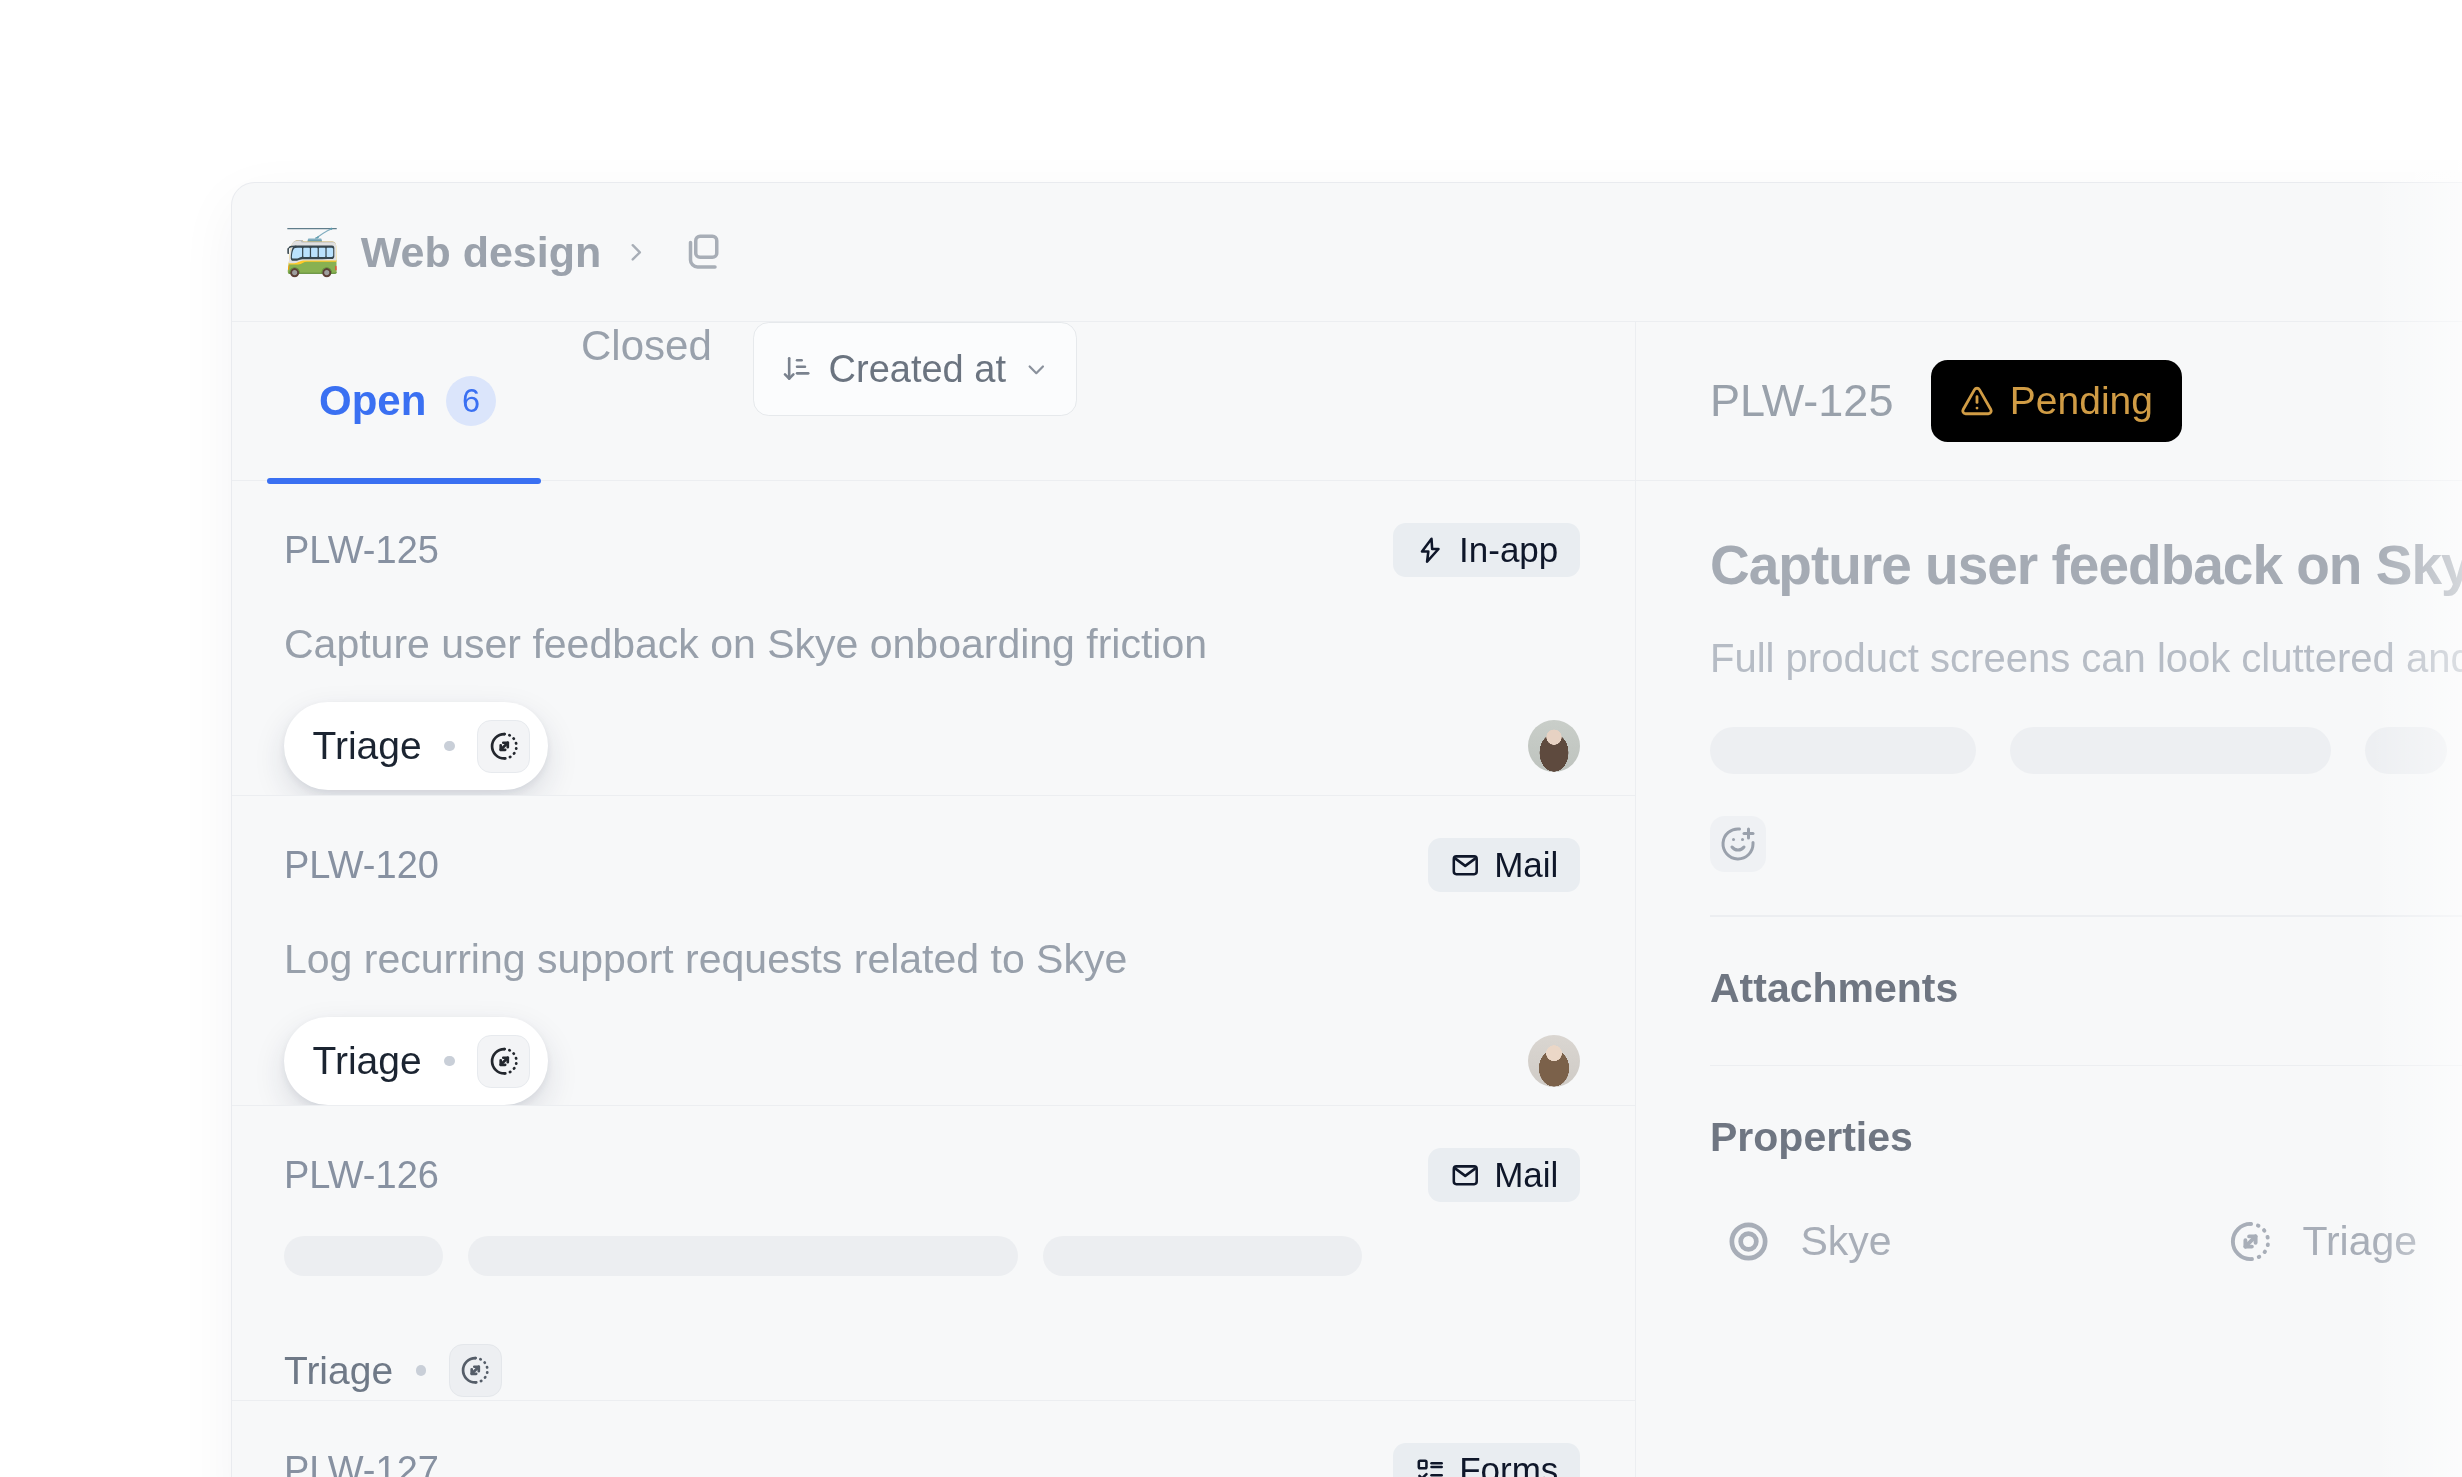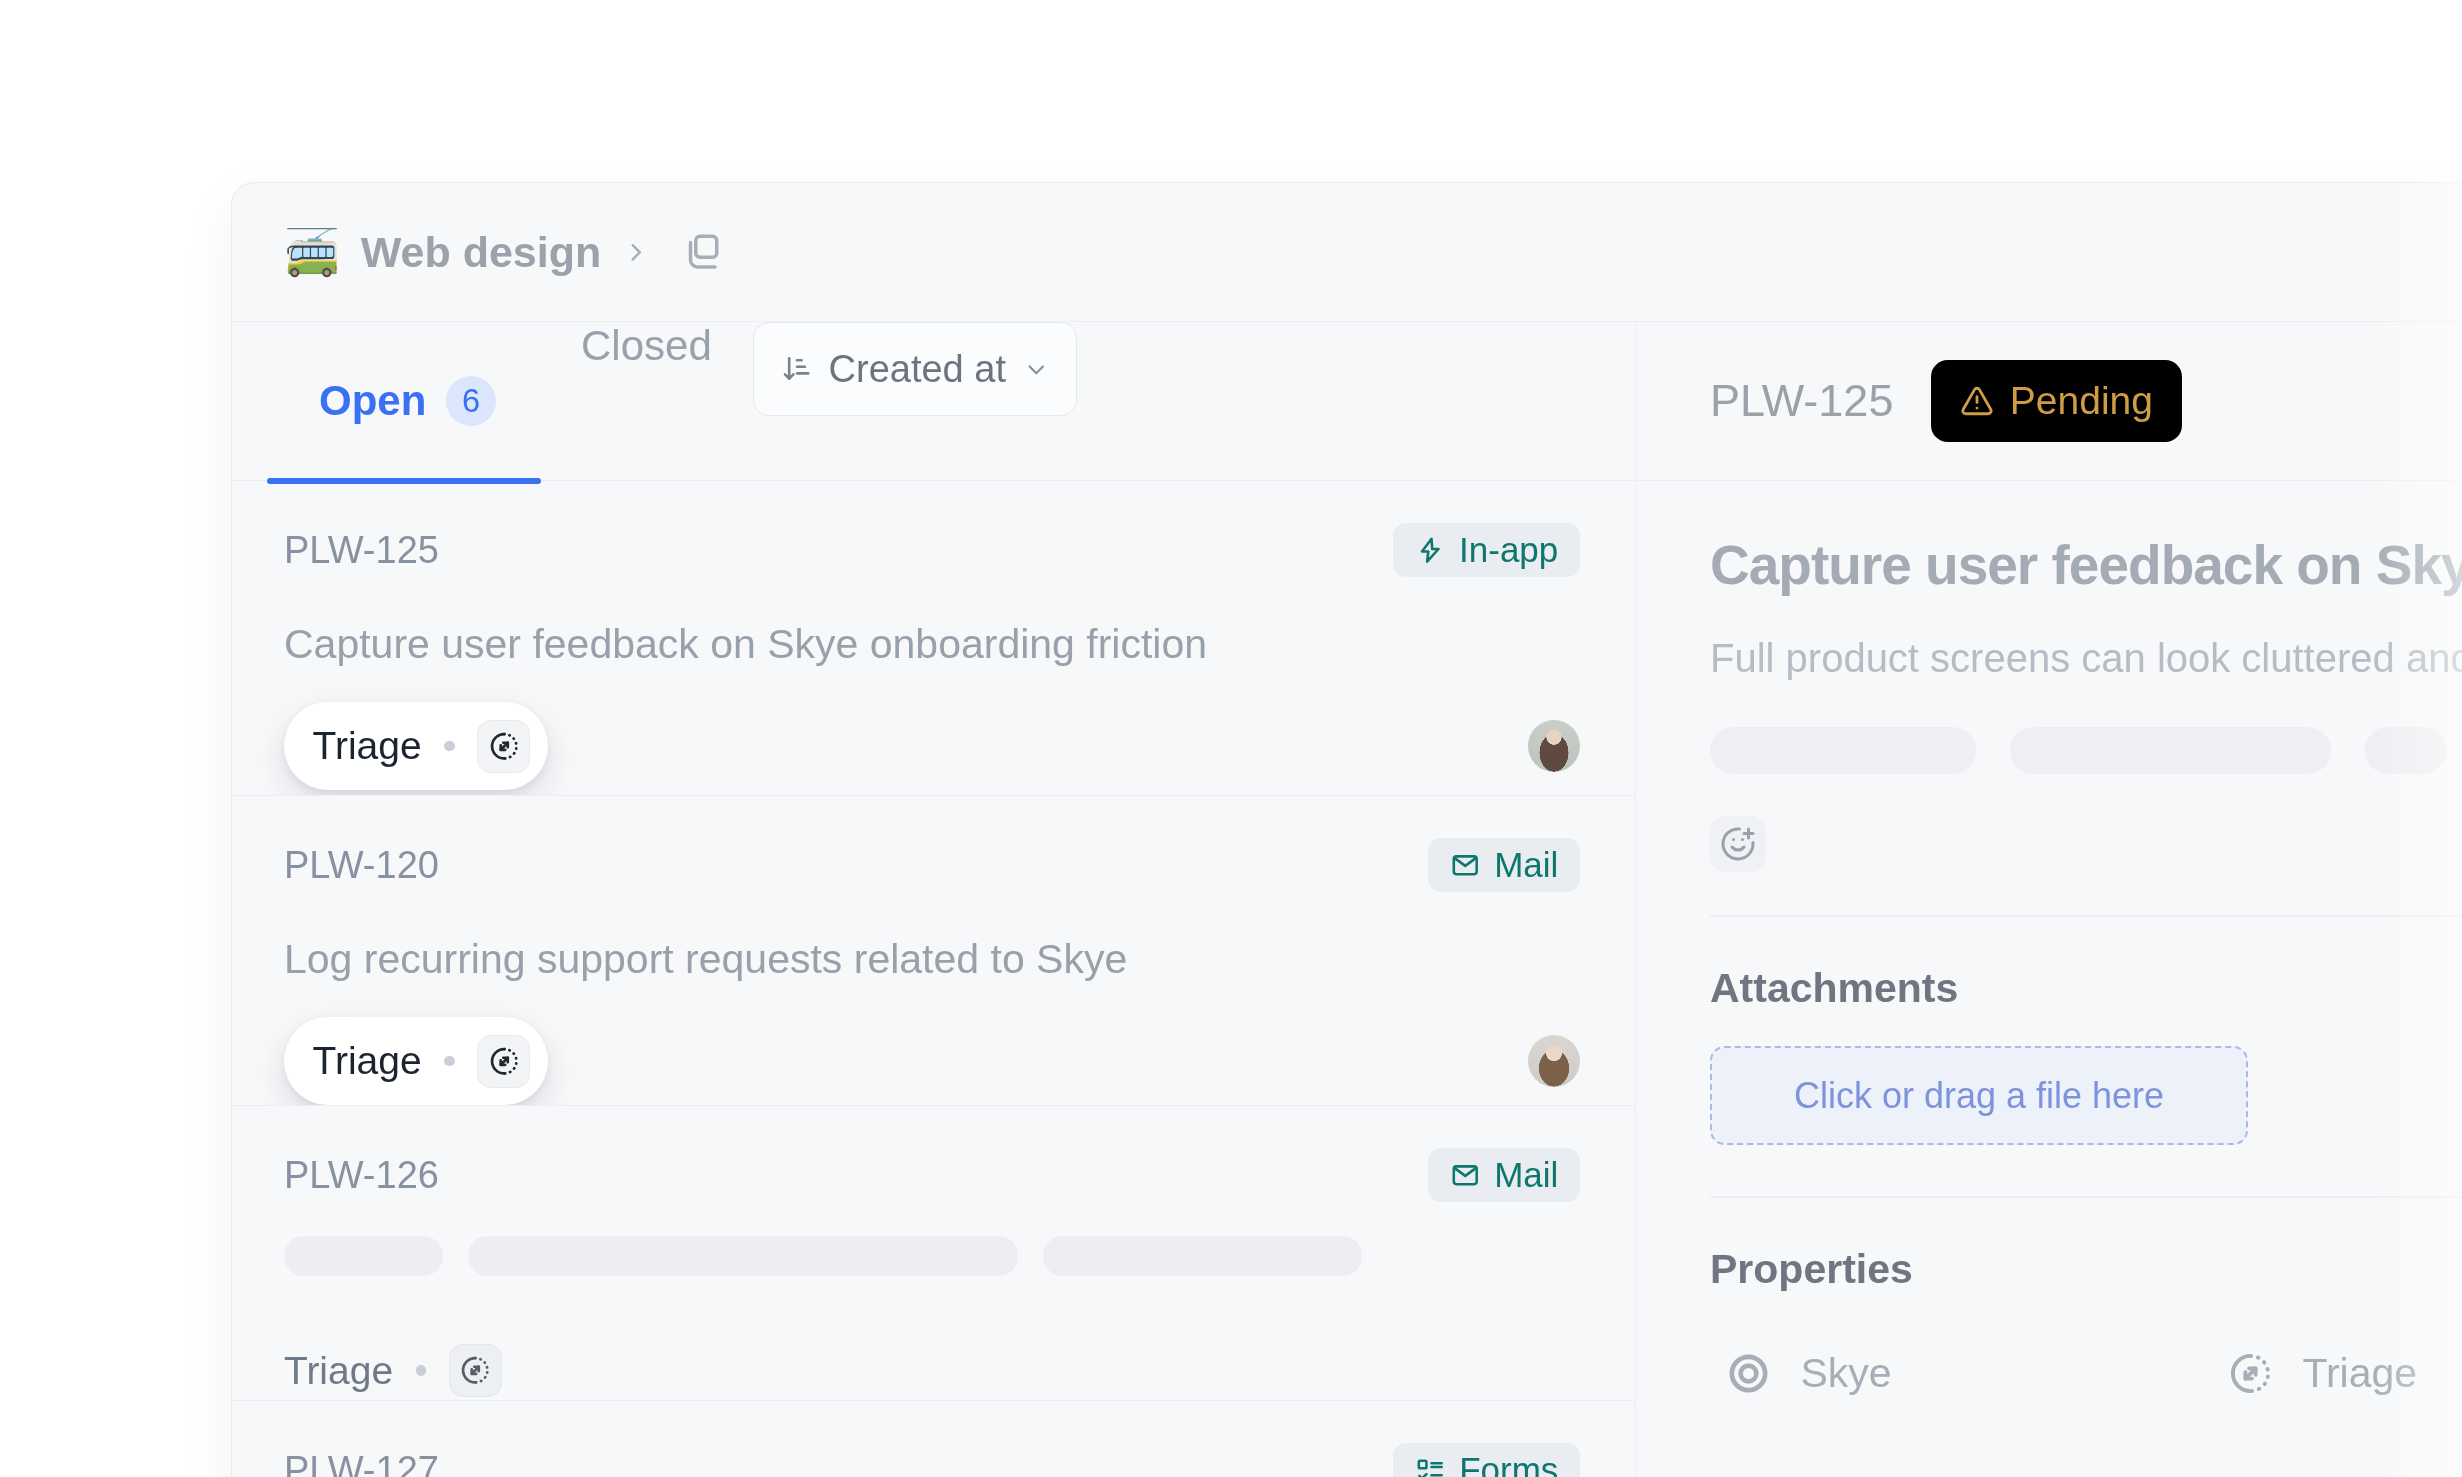--- a/index.html
+++ b/index.html
@@ -44,21 +44,21 @@
   .btn-filters { margin-left:auto; }
   .btn-created { margin-left:41px; }
   
   .rows { flex:1; display:flex; flex-direction:column; min-height:0; }
   .row { flex:none; padding:42px 55px 0 52px; border-bottom:1.5px solid #ECEEF1; overflow:hidden; }
   .row-1 { height:315px; } .row-2 { height:310px; } .row-3 { height:295px; }
   .row-4 { height:148px; border-bottom:0; }
   .row-top { display:flex; align-items:center; justify-content:space-between; height:54px; }
   .row-id { font-size:38px; font-weight:500; color:#8791A1; }
   .src-badge { height:54px; display:flex; align-items:center; gap:13.8px; background:#E9EDF1;
-    border-radius:12.8px; padding:0 21.7px; font-size:35px; font-weight:500; color:#0f766e; }
+    border-radius:12.8px; padding:0 21.7px; font-size:35px; font-weight:500; color:#0f172a; }
   .src-badge svg { width:30.5px; height:30.5px; }
   .row-title { margin-top:43px; font-size:41px; color:#98A0AB; height:49px; line-height:49px;
     white-space:nowrap; overflow:hidden; }
   .row-bottom { margin-top:33px; display:flex; align-items:center; justify-content:space-between; }
   .chip { display:flex; align-items:center; gap:22.7px; background:#fff; border-radius:49px;
     padding:0 17.7px 0 28.6px; height:88px;
     box-shadow:0 12.8px 31.5px rgba(28,38,66,.13), 0 3px 7.9px rgba(28,38,66,.07); cursor:pointer; }
   .chip-label { font-size:39px; font-weight:500; color:#1B2431; }
   .chip-dot { width:10.3px; height:10.3px; border-radius:50%; background:#C9CFD8; }
   .chip-iconbox { width:53px; height:53px; border-radius:13.8px; background:#F3F4F6;
@@ -306,23 +306,20 @@
                 <path d="M9 9h.01"></path>
                 <path d="M15 9h.01"></path>
                 <path d="M16 5h6"></path>
                 <path d="M19 2v6"></path>
               </svg>
           </div>
 
           <div class="hr"></div>
 
           <div class="section-h">Attachments</div>
-          <div class="dropzone">
-            <span>Click or drag a file here</span>
-          </div>
 
           <div class="hr2"></div>
 
           <div class="section-h">Properties</div>
           <div class="props-row">
             <div class="prop prop-state">
               <svg viewBox="0 0 24 24" fill="none" stroke="currentColor" stroke-width="2.4">
                   <circle cx="12" cy="12" r="8.5"></circle>
                   <circle cx="12" cy="12" r="4"></circle>
                 </svg>

